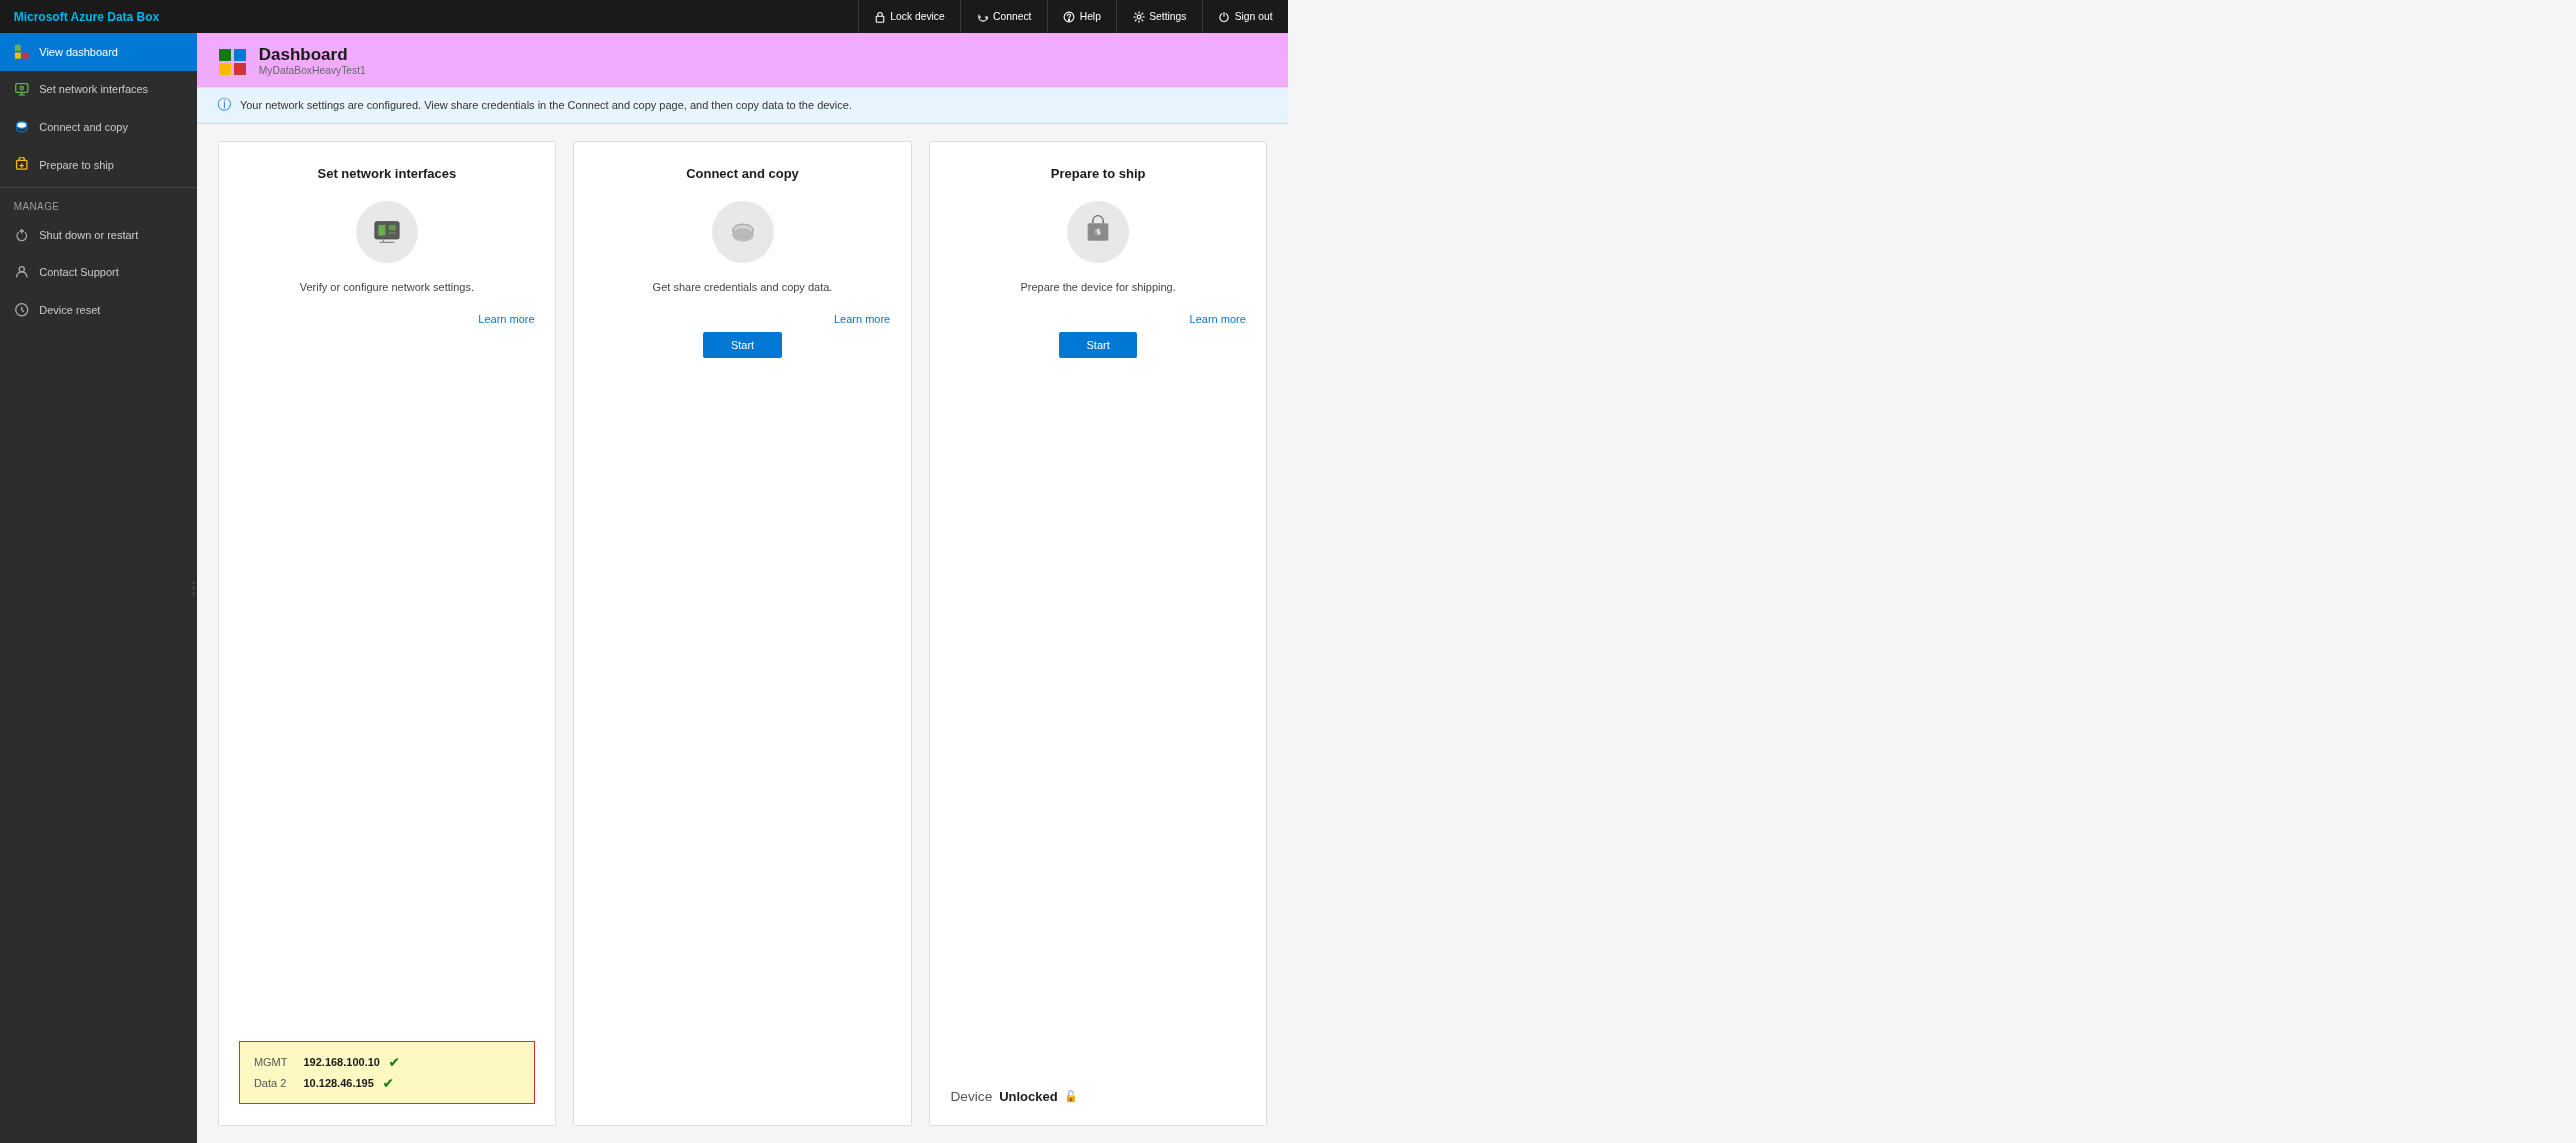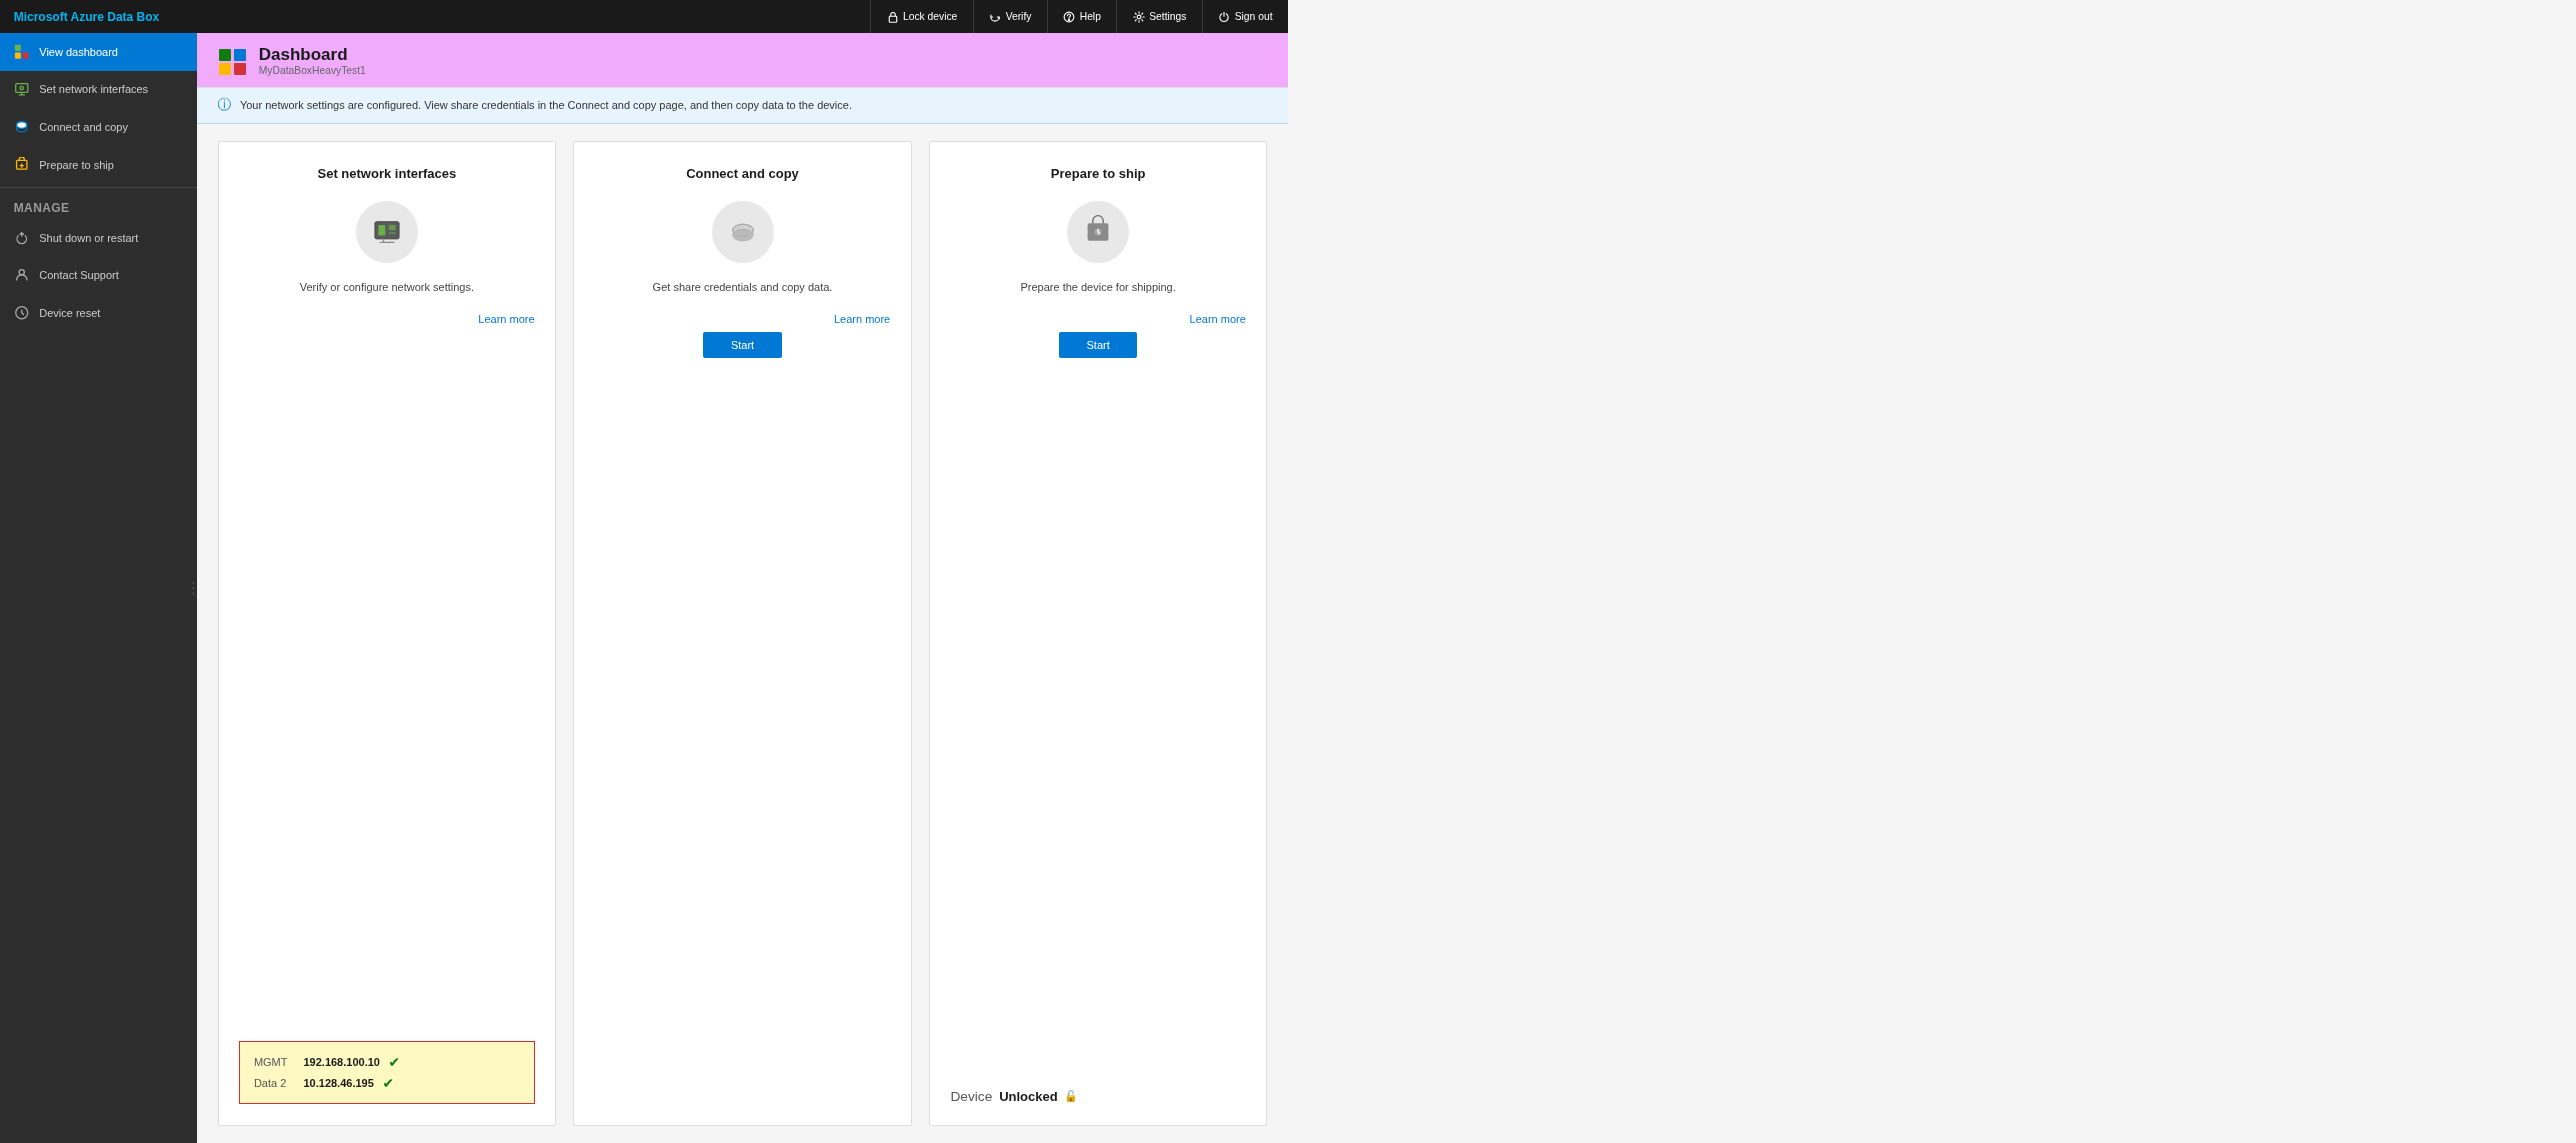--- a/index.html
+++ b/index.html
@@ -59,22 +59,22 @@
       color: #ccc;
       font-size: 11px;
       cursor: pointer;
     }
     .sidebar-item.active { background: #0078d4; color: #fff; }
     .sidebar-icon { width: 17px; height: 17px; display: flex; align-items: center; justify-content: center; }
     .sidebar-icon svg { width: 15.5px; height: 15.5px; }
     .sidebar-section-label {
       padding: 10.3px 13.7px 3.4px 13.7px;
       color: #999;
-      font-size: 12px;
-      font-weight: 700;
+      font-size: 10px;
+      font-weight: 400;
       text-transform: uppercase;
       letter-spacing: 0.4px;
     }
     .sidebar-divider { border: none; border-top: 0.9px solid #444; margin: 3.4px 0; }
     .sidebar-resizer {
       position: absolute;
       right: 0;
       top: 50%;
       transform: translateY(-50%);
       width: 6.9px;
@@ -261,21 +261,21 @@
       </svg>
       <span>Lock device</span>
     </div>
 
     <div class="topbar-btn">
       <svg viewBox="0 0 16 16">
         <path d="M13.5 8A5.5 5.5 0 012.5 8" stroke="#fff" stroke-width="1.5" fill="none" stroke-linecap="round"></path>
         <path d="M2.5 5.5V8H5" stroke="#fff" stroke-width="1.5" fill="none" stroke-linecap="round" stroke-linejoin="round"></path>
         <path d="M13.5 10.5V8H11" stroke="#fff" stroke-width="1.5" fill="none" stroke-linecap="round" stroke-linejoin="round"></path>
       </svg>
-      <span>Verify</span>
+      <span>Connect</span>
     </div>
 
     <div class="topbar-btn">
       <svg viewBox="0 0 16 16">
         <circle cx="8" cy="8" r="6.5" stroke="#fff" stroke-width="1.5"></circle>
         <path d="M6 6.2C6 5 7 4 8 4s2 .9 2 2c0 1.5-2 2-2 3.5" stroke="#fff" stroke-width="1.5" fill="none" stroke-linecap="round"></path>
         <circle cx="8" cy="12" r="0.8" fill="#fff"></circle>
       </svg>
       <span>Help</span>
     </div>

